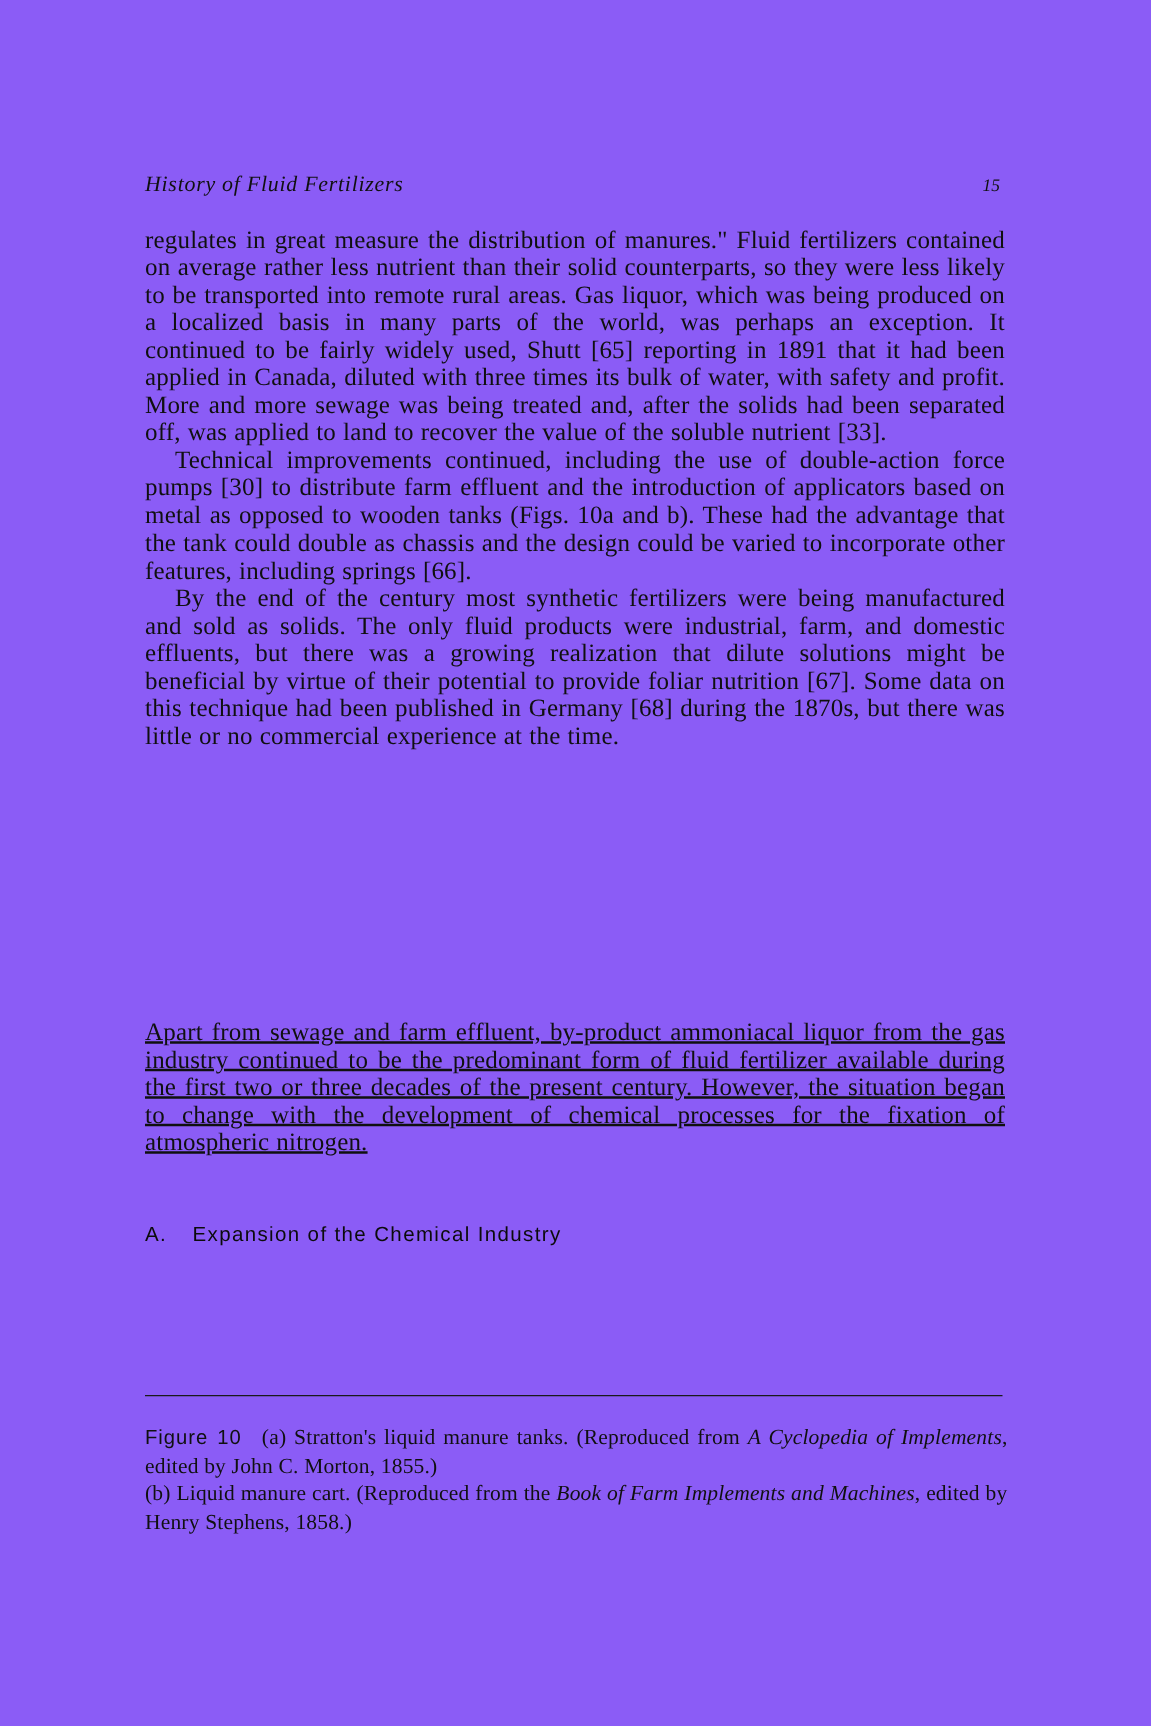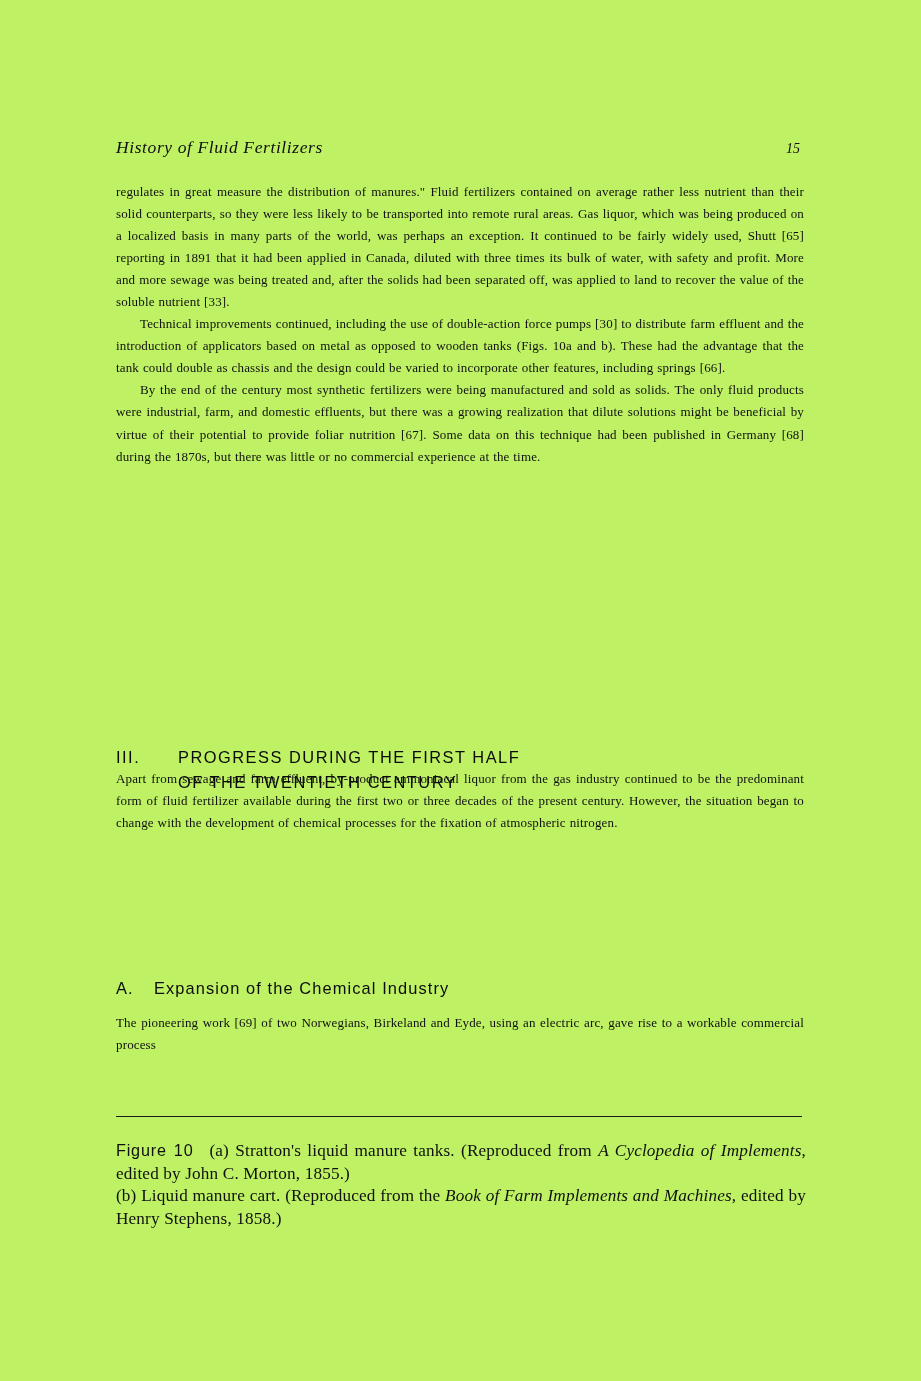--- a/index.html
+++ b/index.html
@@ -15,21 +15,21 @@
     font-family: "Liberation Serif", "DejaVu Serif", serif;
     color: #101010;
     overflow: hidden;
   }
 
   .page {
     position: absolute;
     left: 0; top: 0;
     width: 921px;
     height: 1381px;
-    background: #bef264;
+    background: #8b5cf6;
   }
 
   
   .running-head {
     position: absolute;
     left: 116px;
     top: 137px;
     width: 686px;
     display: flex;
     justify-content: space-between;
@@ -44,21 +44,21 @@
   
   .body-block {
     position: absolute;
     left: 116px;
     top: 181px;
     width: 688px;
   }
 
   p.para {
     margin: 0;
-    font-size: 13px;
+    font-size: 20px;
     line-height: 22.05px;
     text-align: justify;
     text-align-last: left;
     letter-spacing: 0.15px;
     word-spacing: 0.5px;
     -webkit-hyphens: none;
     hyphens: none;
   }
   p.indent { text-indent: 24px; }
 
@@ -135,43 +135,30 @@
     <span class="head-title">History of Fluid Fertilizers</span>
     <span class="folio">15</span>
   </div>
 
   <div class="body-block">
     <p class="para">regulates in great measure the distribution of manures."  Fluid fertilizers contained on average rather less nutrient than their solid counterparts, so they were less likely to be transported into remote rural areas.  Gas liquor, which was being produced on a localized basis in many parts of the world, was perhaps an exception.  It continued to be fairly widely used, Shutt [65] reporting in 1891 that it had been applied in Canada, diluted with three times its bulk of water, with safety and profit.  More and more sewage was being treated and, after the solids had been separated off, was applied to land to recover the value of the soluble nutrient [33].</p>
     <p class="para indent">Technical improvements continued, including the use of double-action force pumps [30] to distribute farm effluent and the introduction of applicators based on metal as opposed to wooden tanks (Figs. 10a and b).  These had the advantage that the tank could double as chassis and the design could be varied to incorporate other features, including springs [66].</p>
     <p class="para indent">By the end of the century most synthetic fertilizers were being manufactured and sold as solids.  The only fluid products were industrial, farm, and domestic effluents, but there was a growing realization that dilute solutions might be beneficial by virtue of their potential to provide foliar nutrition [67].  Some data on this technique had been published in Germany [68] during the 1870s, but there was little or no commercial experience at the time.</p>
   </div>
 
-  <div class="section-heading">
-    <div class="sh-line">
-      <span class="sh-num">III.</span>
-      <span class="sh-text">PROGRESS DURING THE FIRST HALF</span>
-    </div>
-    <div class="sh-line">
-      <span class="sh-num"></span>
-      <span class="sh-text">OF THE TWENTIETH CENTURY</span>
-    </div>
-  </div>
 
-  <div class="body-block" style="top:768px;">
+  <div class="body-block" style="top:815px;text-decoration:underline;">
     <p class="para">Apart from sewage and farm effluent, by-product ammoniacal liquor from the gas industry continued to be the predominant form of fluid fertilizer available during the first two or three decades of the present century.  However, the situation began to change with the development of chemical processes for the fixation of atmospheric nitrogen.</p>
   </div>
 
   <div class="sub-heading">
     <span class="sub-num">A.</span>
     <span class="sub-text">Expansion of the Chemical Industry</span>
   </div>
 
-  <div class="body-block" style="top:1012px;">
-    <p class="para">The pioneering work [69] of two Norwegians, Birkeland and Eyde, using an electric arc, gave rise to a workable commercial process</p>
-  </div>
 
   <hr class="foot-rule">
 
   <div class="figure-caption">
     <span class="fig-label">Figure 10</span><span class="gap-wide"></span><span>(a) Stratton's liquid manure tanks.  (Reproduced from </span><i>A Cyclopedia of Implements</i><span>, edited by John C. Morton, 1855.)</span><br><span>(b) Liquid manure cart.  (Reproduced from the </span><i>Book of Farm Implements and Machines</i><span>, edited by Henry Stephens, 1858.)</span>
   </div>
 
 </div>
 
 </body></html>

